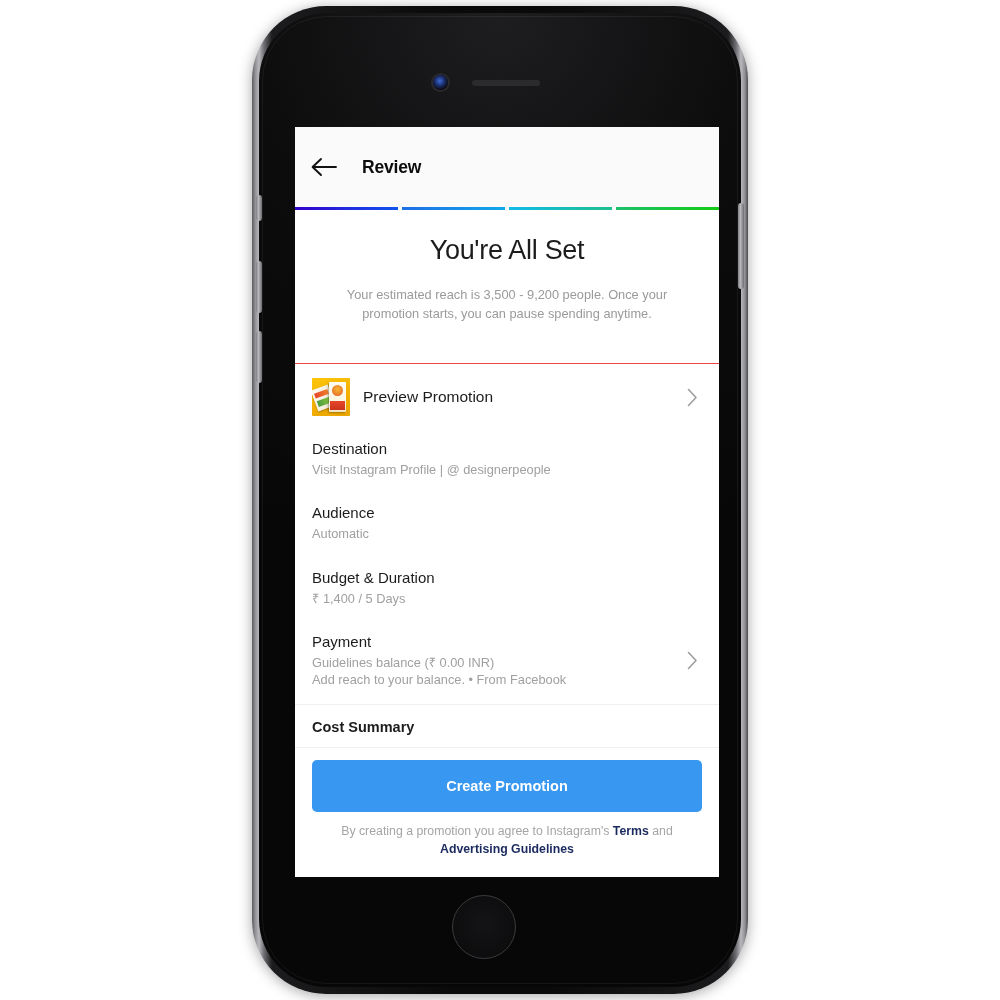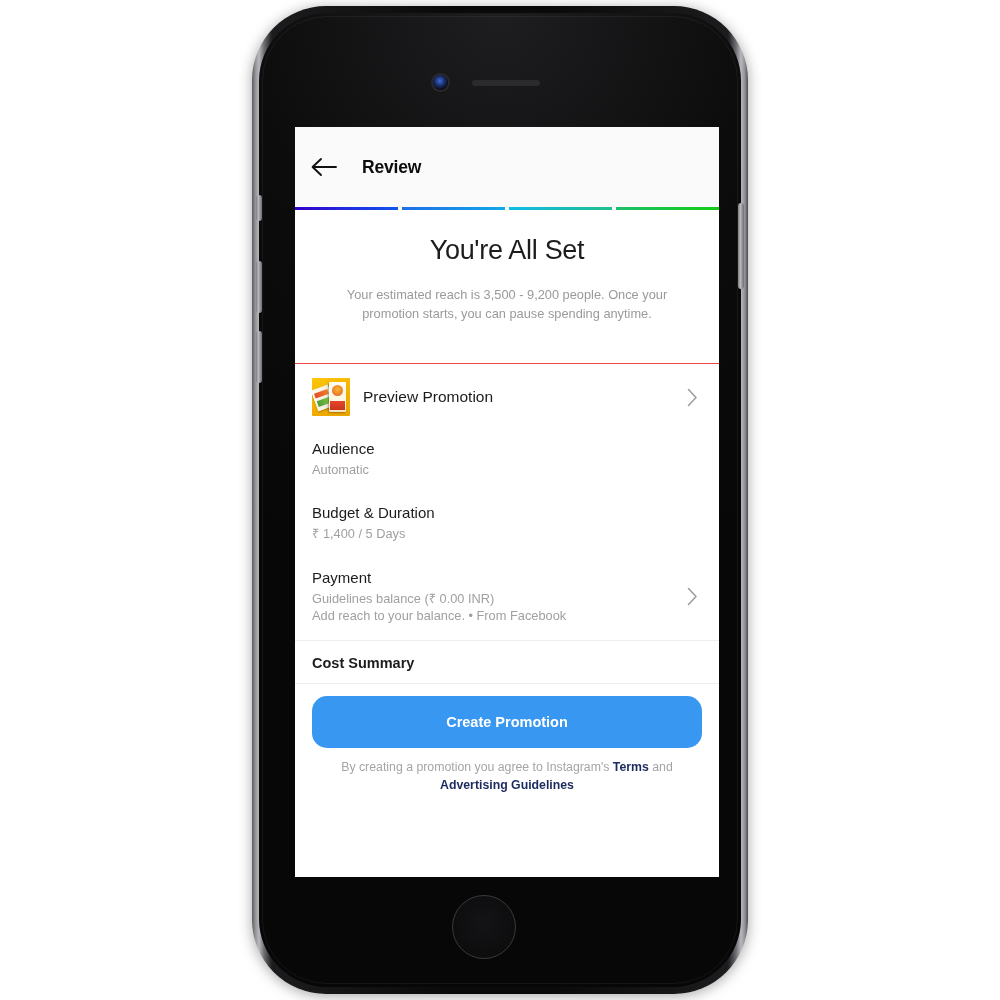--- a/index.html
+++ b/index.html
@@ -252,21 +252,21 @@
     border-bottom: 1px solid #efefef;
   }
 
   
   .cta-area { padding: 12px 17px 0 17px; }
   .cta-button {
     display: block;
     width: 100%;
     height: 52px;
     border: none;
-    border-radius: 15px;
+    border-radius: 5px;
     background: #3897f0;
     color: #ffffff;
     font-size: 14.5px;
     font-weight: bold;
     font-family: "Liberation Sans", sans-serif;
     cursor: pointer;
   }
   .legal {
     margin-top: 11px;
     padding: 0 14px 12px 14px;
@@ -329,20 +329,26 @@
         <div class="preview-label">Preview Promotion</div>
         <div class="chevron">
           <svg width="11" height="19" viewBox="0 0 11 19" fill="none">
             <path d="M1.5 1.5 L9 9.5 L1.5 17.5" stroke="#9d9d9d" stroke-width="1.6" stroke-linecap="round" stroke-linejoin="round"></path>
           </svg>
         </div>
       </div>
 
       <div class="detail-list">
 
+        <div class="detail-row">
+          <div class="detail-main">
+            <div class="detail-title">Destination</div>
+            <div class="detail-sub">Visit Instagram Profile | @ designerpeople</div>
+          </div>
+        </div>
 
         <div class="detail-row">
           <div class="detail-main">
             <div class="detail-title">Audience</div>
             <div class="detail-sub">Automatic</div>
           </div>
         </div>
 
         <div class="detail-row">
           <div class="detail-main">

